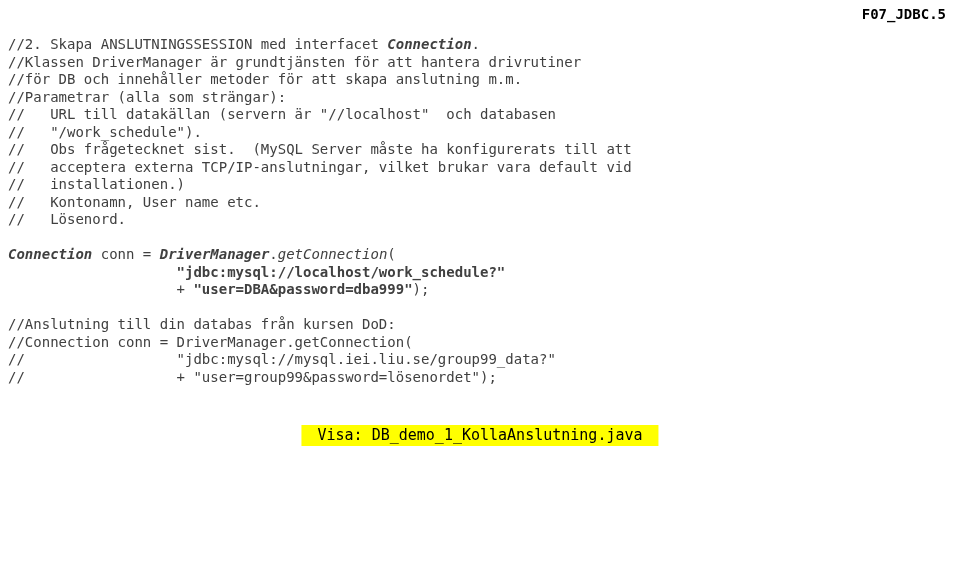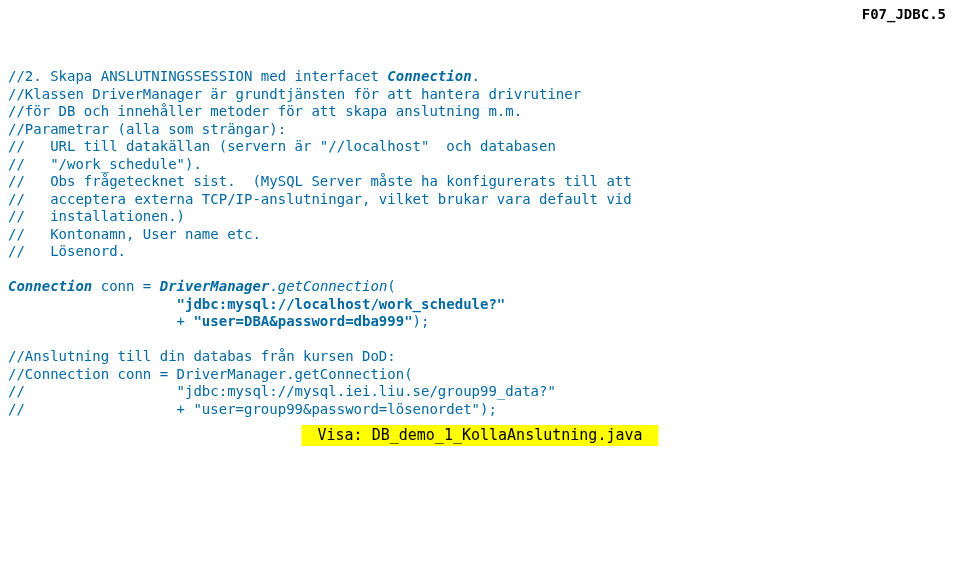--- a/index.html
+++ b/index.html
@@ -21,22 +21,22 @@
     padding: 8px 8px 0 8px;
   }
   .hdr {
     position: absolute;
     top: 6px;
     right: 14px;
     color: #000000;
     font-weight: bold;
   }
   .code {
-    margin-top: 60px;
-    color: #0369a1;
+    margin-top: 28px;
+    color: #404040;
     white-space: pre;
   }
   .code .b { font-weight: bold; }
   .code .i { font-style: italic; }
   .code .bi { font-weight: bold; font-style: italic; }
   .foot {
     position: absolute;
     bottom: 10px;
     left: 50%;
     transform: translateX(-50%);

